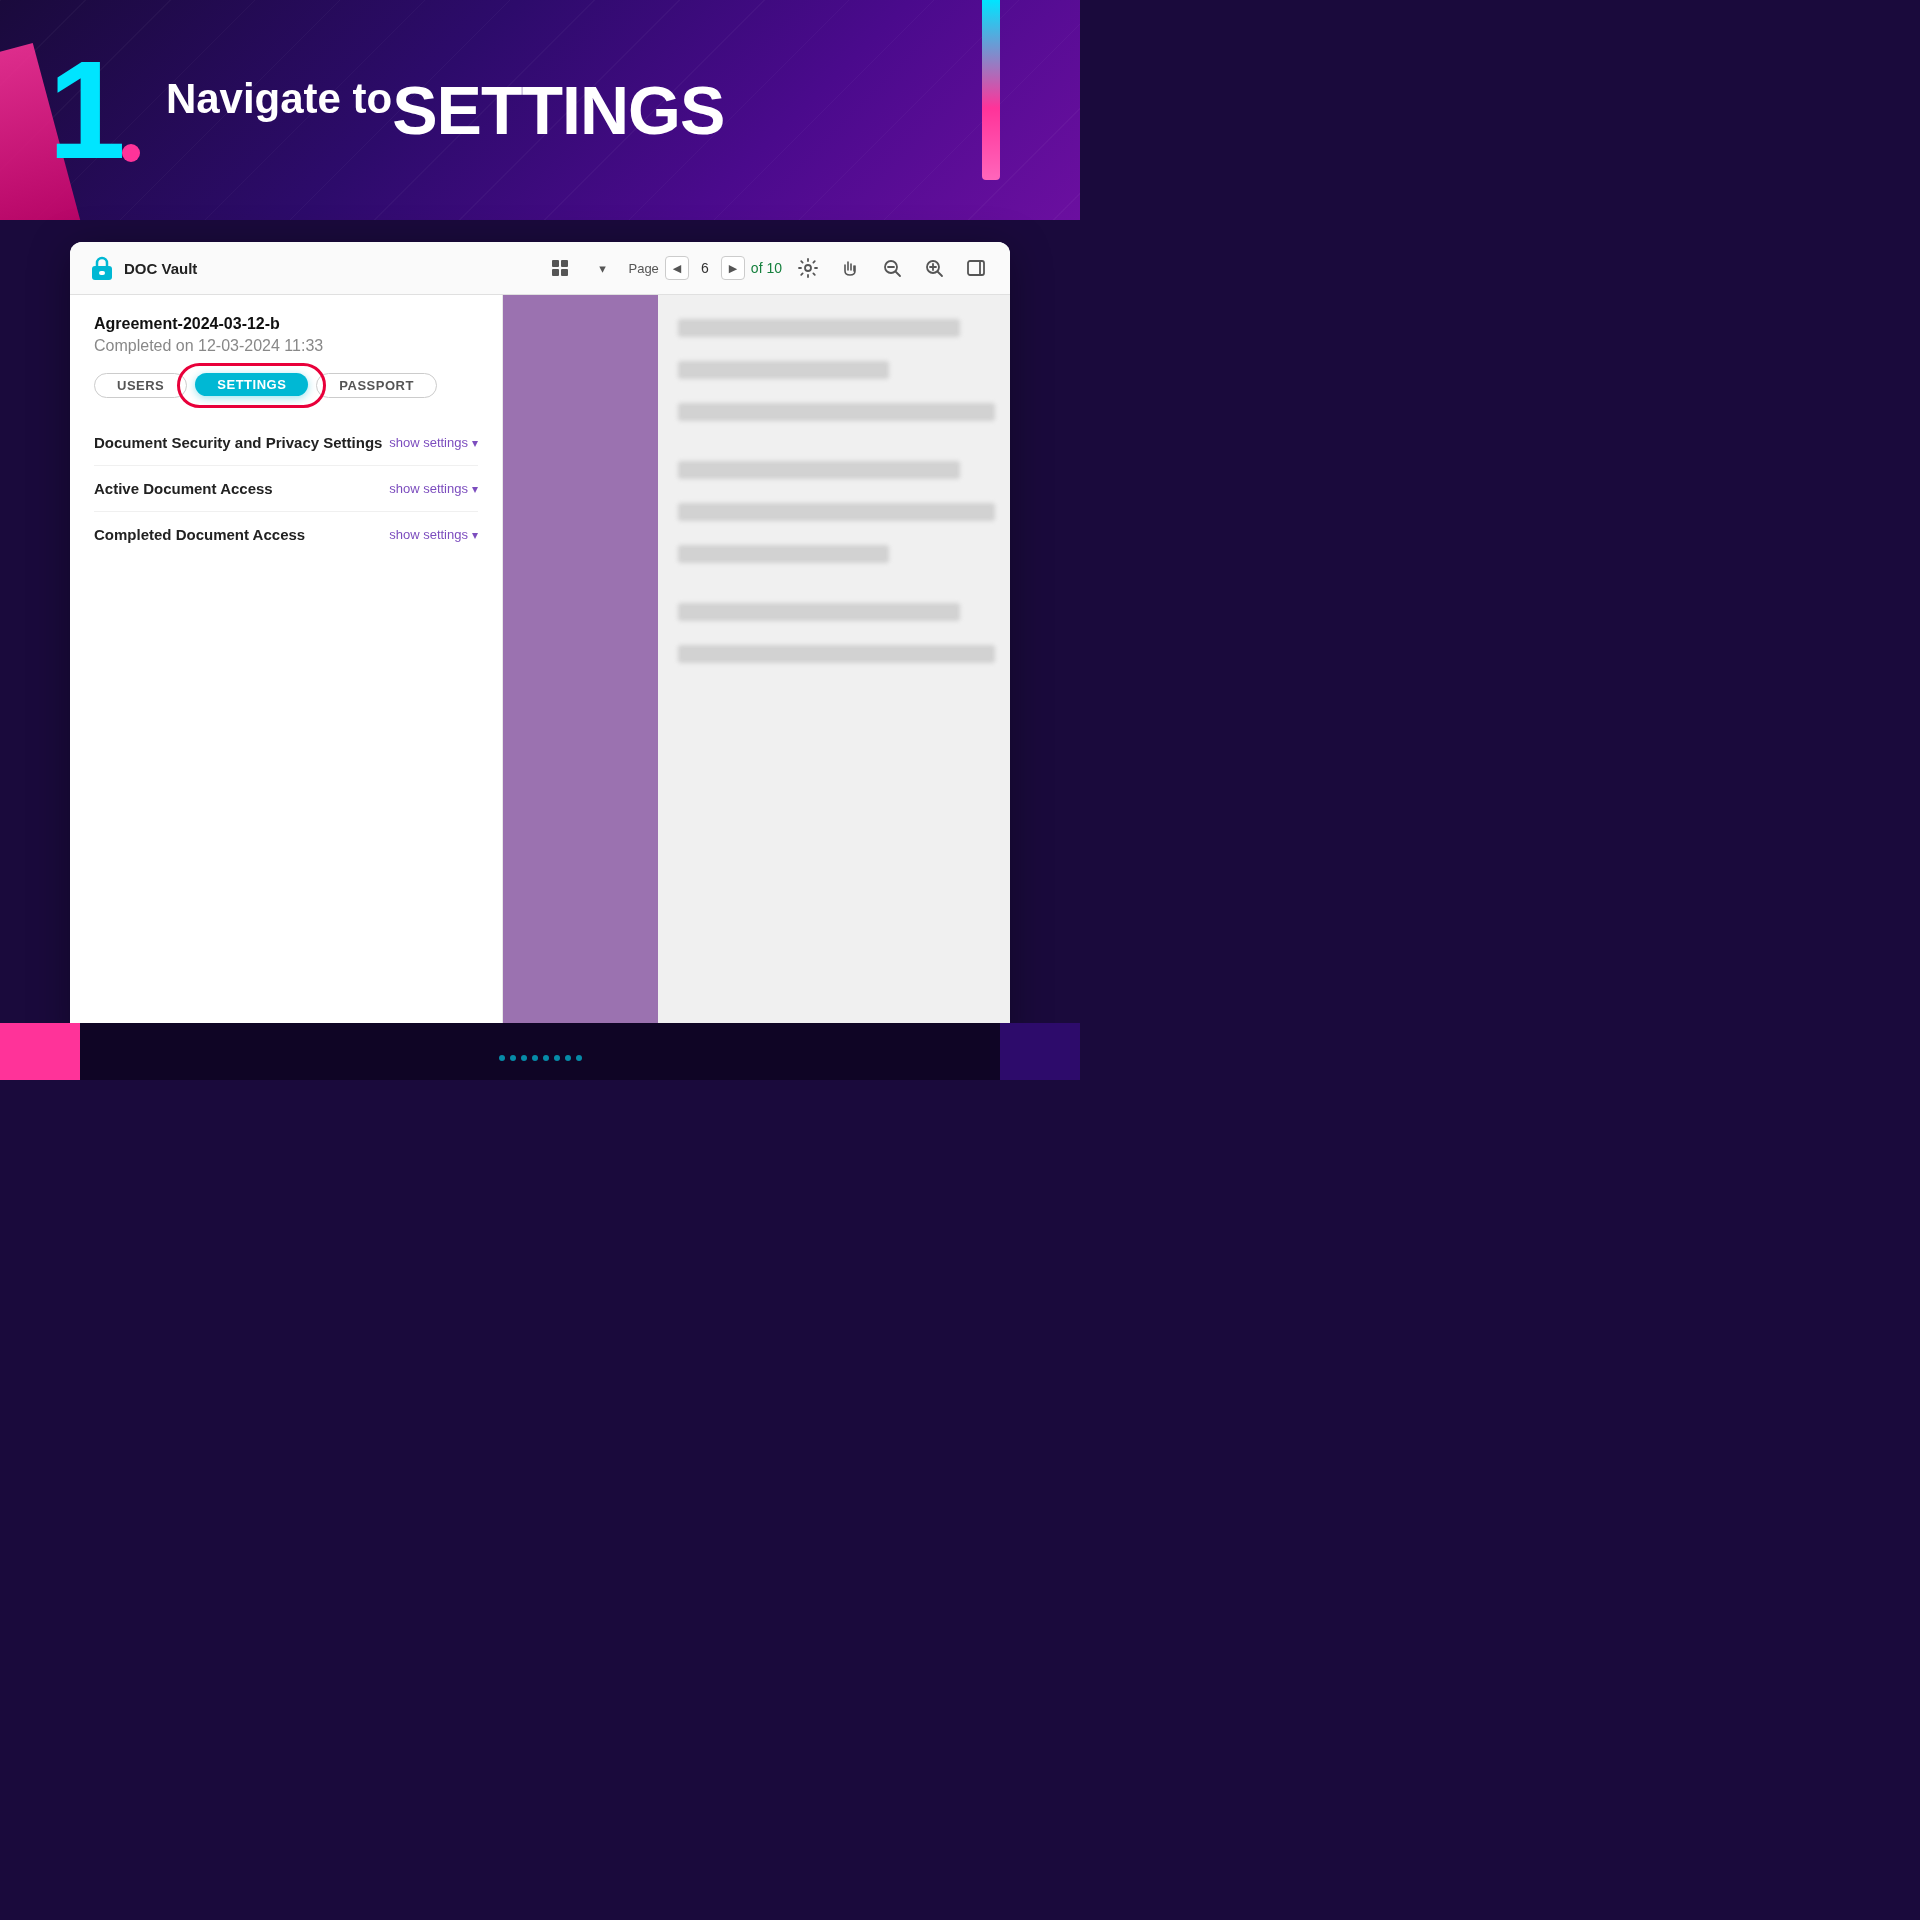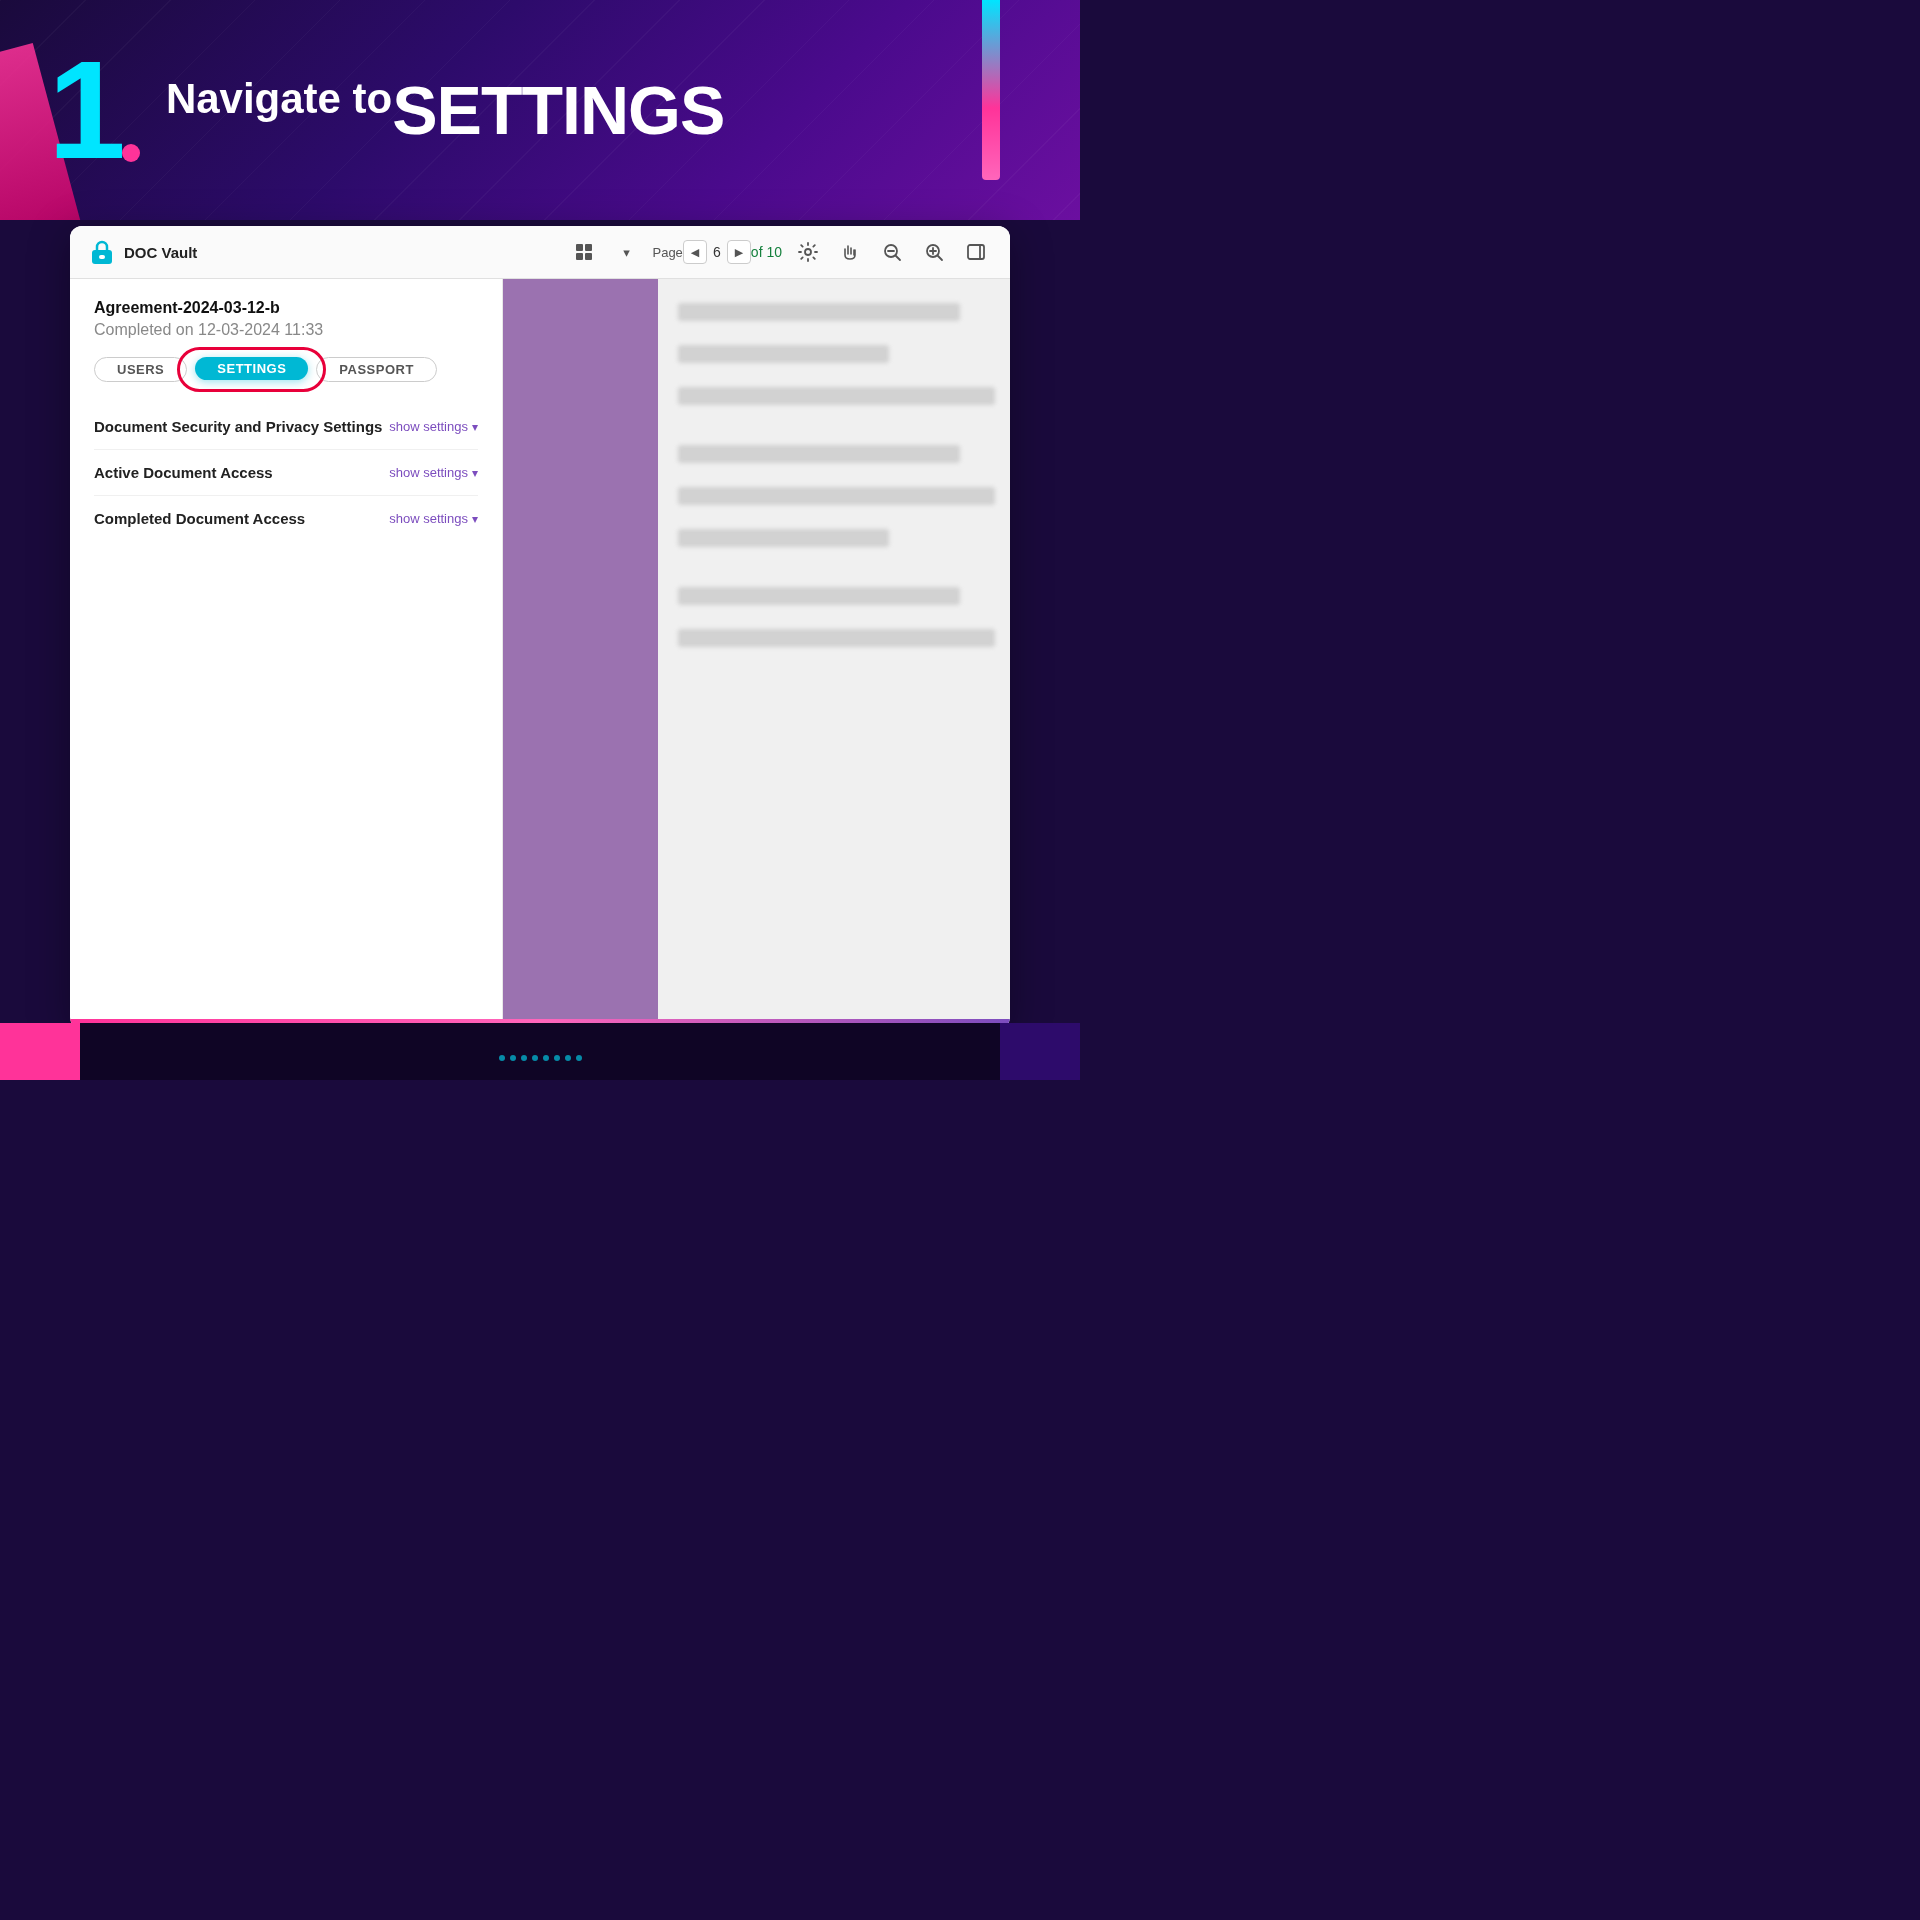--- a/index.html
+++ b/index.html
@@ -98,21 +98,21 @@
 
     
     .app-wrapper {
       width: 940px;
       margin: 0 auto;
       background: #ffffff;
       border-radius: 12px;
       box-shadow: 0 8px 40px rgba(0,0,0,0.35);
       overflow: hidden;
       position: relative;
-      top: 6px;
+      top: 22px;
     }
 
     
     .toolbar {
       display: flex;
       align-items: center;
       padding: 10px 18px;
       border-bottom: 1px solid #e0e0e0;
       background: #fafafa;
       gap: 10px;
@@ -131,20 +131,21 @@
       font-size: 15px;
       font-weight: 600;
       color: #222;
     }
     .toolbar-divider {
       flex: 1;
     }
     .toolbar-pager {
       display: flex;
       align-items: center;
+      gap: 6px;
       font-size: 14px;
       color: #444;
     }
     .pager-btn {
       width: 24px;
       height: 24px;
       border: 1px solid #ccc;
       background: #fff;
       border-radius: 4px;
       display: flex;

